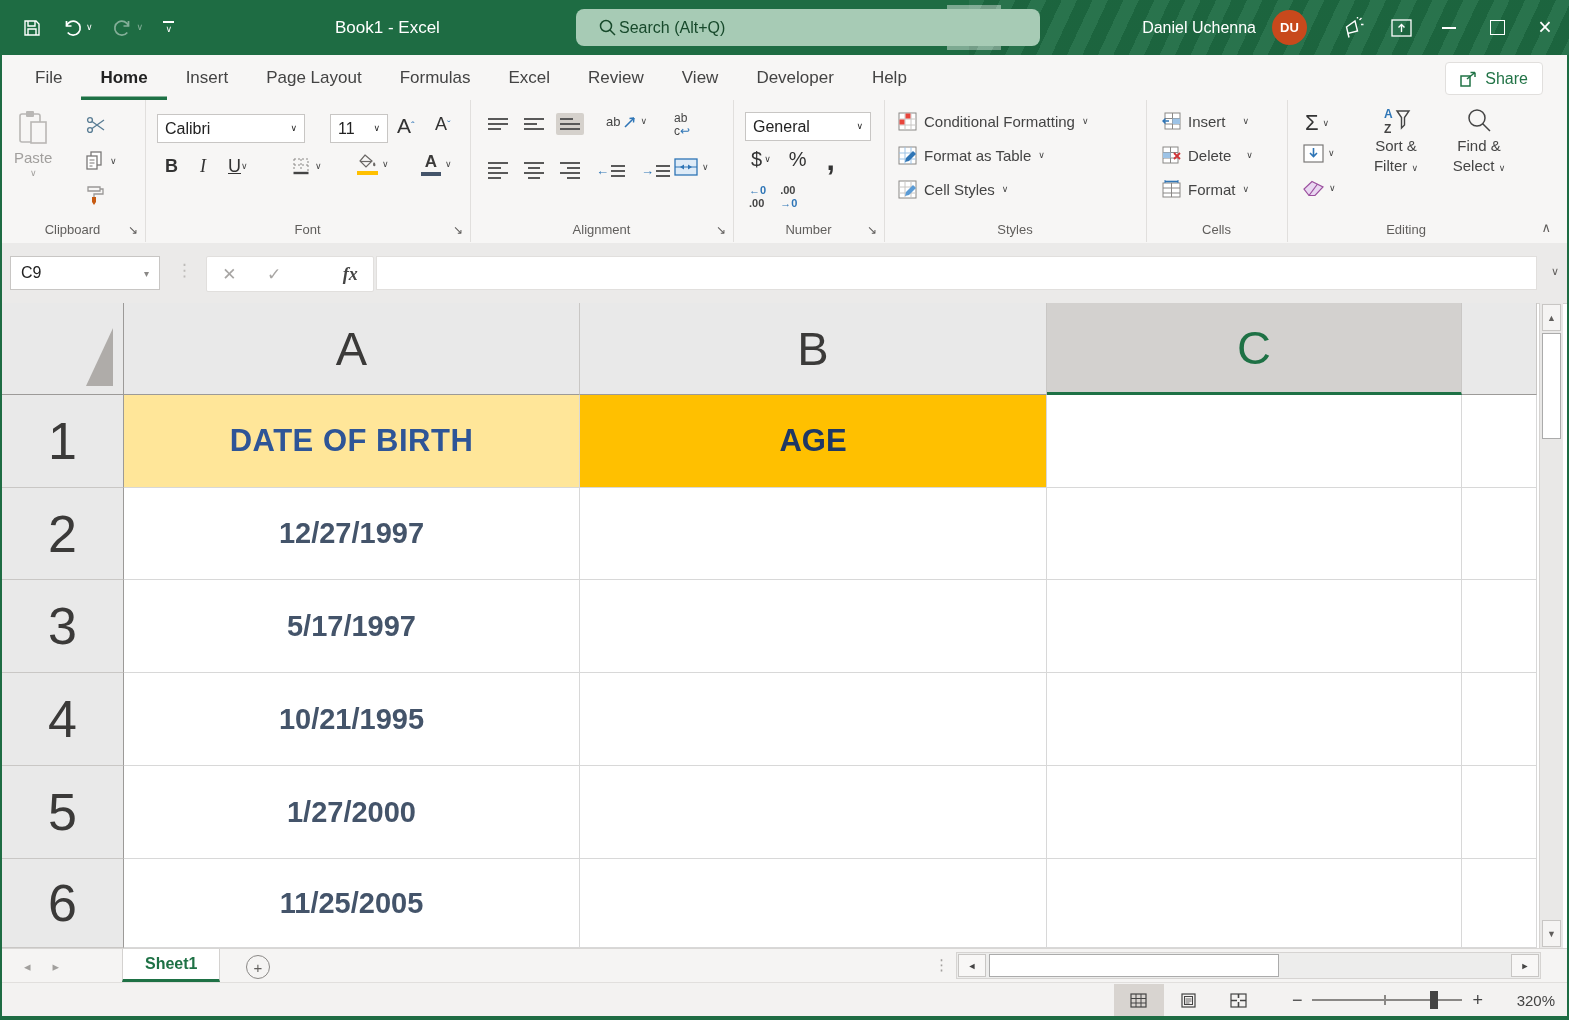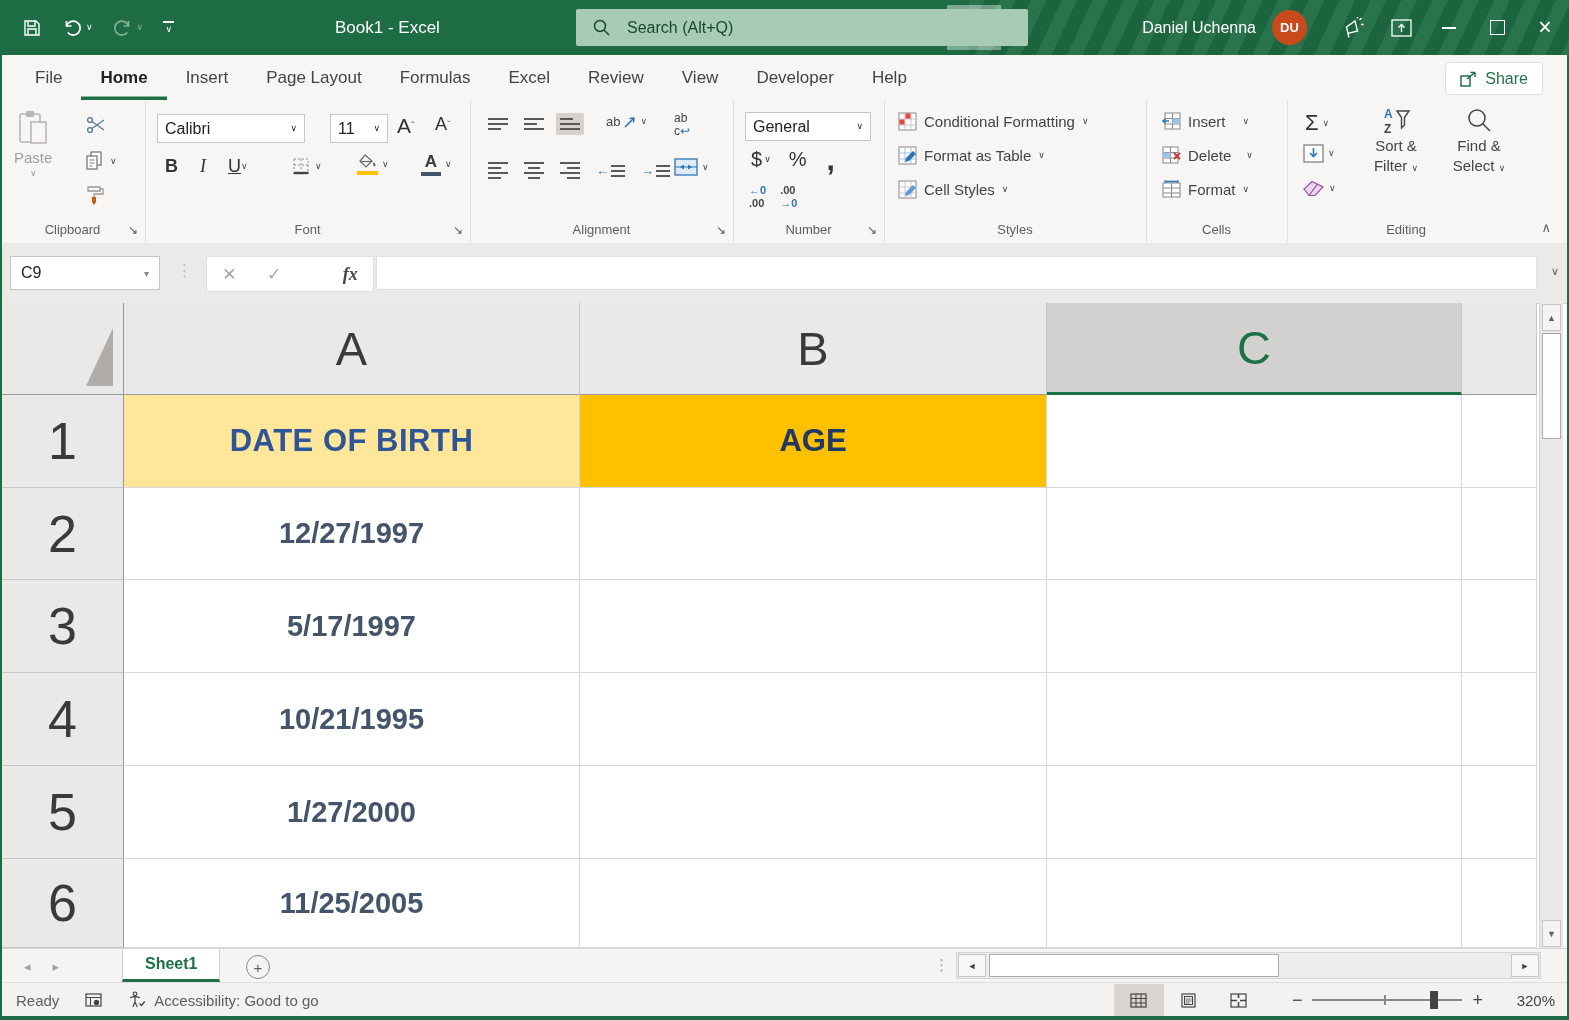--- a/index.html
+++ b/index.html
@@ -11,22 +11,22 @@
   .titlebar::after{content:"";position:absolute;right:0;top:0;width:600px;height:55px;pointer-events:none;
       background:repeating-linear-gradient(115deg,rgba(255,255,255,0.05) 0 14px,rgba(0,0,0,0.07) 14px 28px);}
   .deco-sq{position:absolute;left:947px;top:5px;width:54px;height:45px;background:rgba(255,255,255,0.42);}
   .qat{position:absolute;left:22px;top:0;height:55px;display:flex;align-items:center;gap:20px;z-index:3;}
   .qbtn{display:flex;align-items:center;gap:4px;color:#fff;}
   .cv{font-size:9px;color:inherit;line-height:1;}
   .dim{opacity:.45;}
   .qat-custom{display:flex;flex-direction:column;align-items:center;line-height:1;}
   .qat-custom i{display:block;width:11px;height:2px;background:#fff;margin-bottom:2px;}
   .doc-title{position:absolute;left:335px;top:0;height:55px;line-height:55px;font-size:17px;z-index:3;}
-  .searchbox{position:absolute;left:576px;top:9px;width:420px;height:37px;background:#A7CBB5;border-radius:2px;
-      display:flex;align-items:center;gap:14px;padding:0 16px;z-index:3;}
+  .searchbox{position:absolute;left:576px;top:9px;width:420px;height:37px;background:#A7CBB5;border-radius:8px;
+      display:flex;align-items:center;padding:0 22px;z-index:3;}
   .searchbox input{flex:1;background:transparent;border:none;outline:none;font-size:16px;color:#17492B;
       font-family:"Liberation Sans",sans-serif;}
   .searchbox input::placeholder{color:#17492B;opacity:1;}
   .tb-right{position:absolute;right:0;top:0;height:55px;display:flex;align-items:center;z-index:3;}
   .username{font-size:16px;margin-right:16px;}
   .avatar{width:35px;height:35px;border-radius:50%;background:#C8491C;color:#fff;font-size:13px;font-weight:700;
       display:flex;align-items:center;justify-content:center;margin-right:22px;}
   .tbicon{width:48px;height:55px;display:flex;align-items:center;justify-content:center;color:#fff;}
   .min-glyph{display:block;width:14px;height:2px;background:#fff;}
   .max-glyph{display:block;width:13px;height:13px;border:1.6px solid #fff;}
@@ -598,38 +598,20 @@
     <span class="addsheet">+</span>
     <span class="hs-dots">⋮</span>
     <div class="hscroll">
       <span class="hs-arrow" style="left:1px;">◄</span>
       <span class="hs-thumb"></span>
       <span class="hs-arrow" style="right:1px;">►</span>
     </div>
   </div>
 
   <div class="statusbar">
-    <div class="st-left">
-      <span>Ready</span>
-      <span class="st-item">
-        <svg width="17" height="15" viewBox="0 0 17 15">
-            <rect x="1" y="1" width="15" height="12" fill="none" stroke="#444" stroke-width="1.2"></rect>
-            <path d="M1 4.5h15M5.5 4.5V13" stroke="#444"></path>
-            <circle cx="11.5" cy="9.5" r="2.7" fill="#444"></circle>
-          </svg>
-      </span>
-      <span class="st-item">
-        <svg width="18" height="18" viewBox="0 0 18 18" fill="none" stroke="#444" stroke-width="1.2">
-            <circle cx="7" cy="2.8" r="1.8"></circle>
-            <path d="M2 6.8c3.2-1.4 6.8-1.4 10 0M7 6v5l-2.2 5M7 11l2.2 5"></path>
-            <path d="M11.5 12.5l2 2 3.2-4" stroke-width="1.4"></path>
-          </svg>
-        <span>Accessibility: Good to go</span>
-      </span>
-    </div>
     <div class="st-right">
       <span class="viewbtn active">
         <svg width="17" height="15" viewBox="0 0 17 15">
             <rect x="1" y="1" width="15" height="13" fill="none" stroke="#444" stroke-width="1.2"></rect>
             <path d="M1 5.5h15M1 10h15M6 1v13M11 1v13" stroke="#444"></path>
           </svg>
       </span>
       <span class="viewbtn">
         <svg width="17" height="15" viewBox="0 0 17 15">
             <rect x="2" y="1" width="13" height="13" fill="none" stroke="#444" stroke-width="1.2"></rect>

